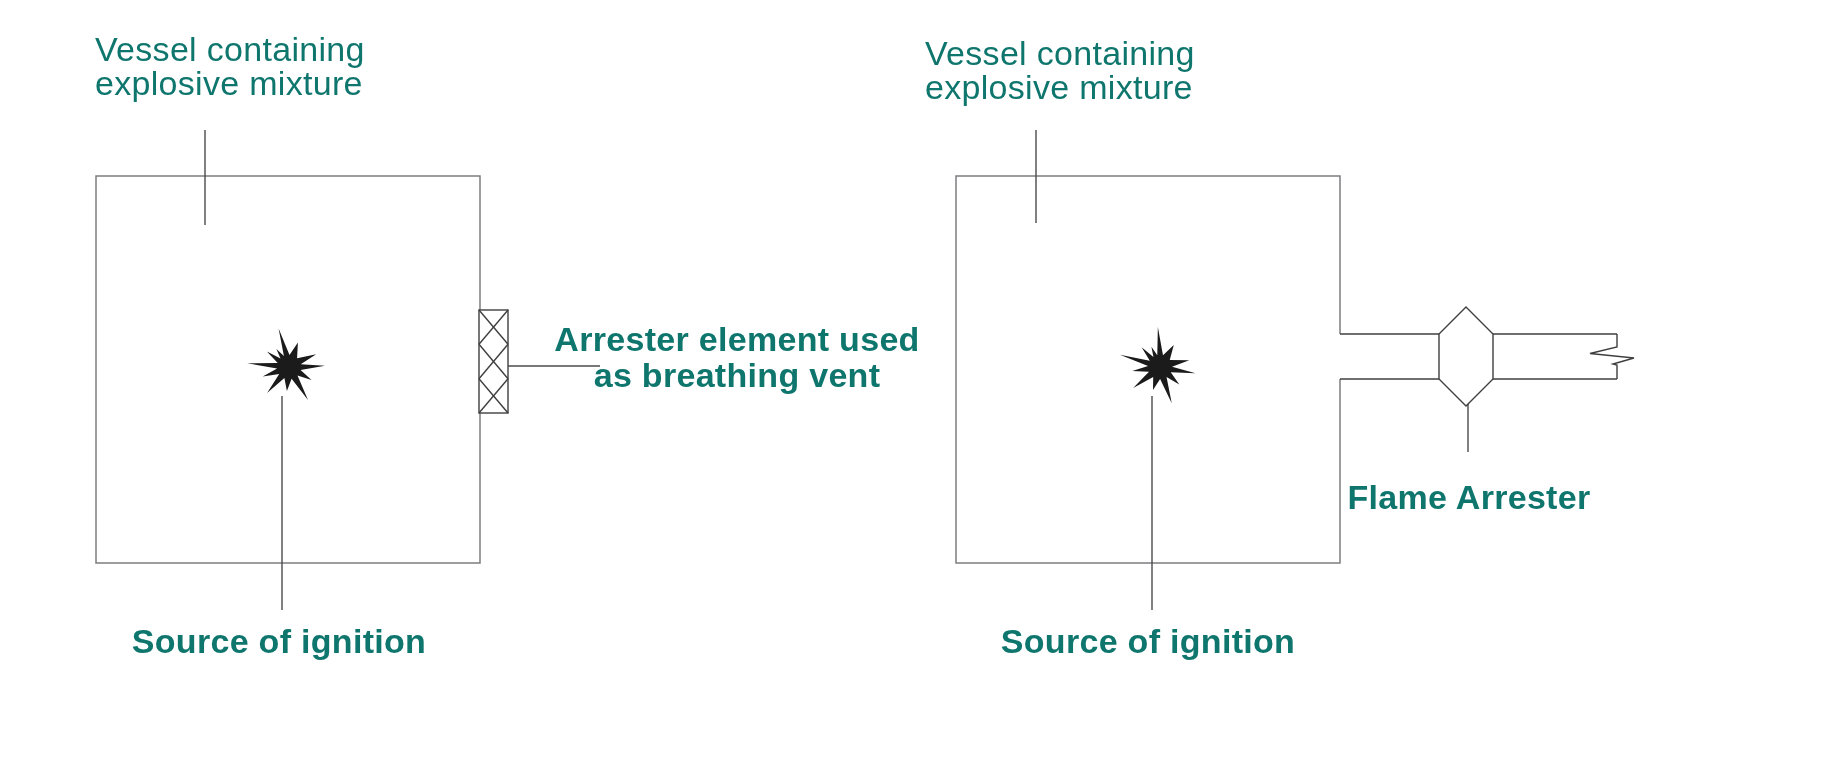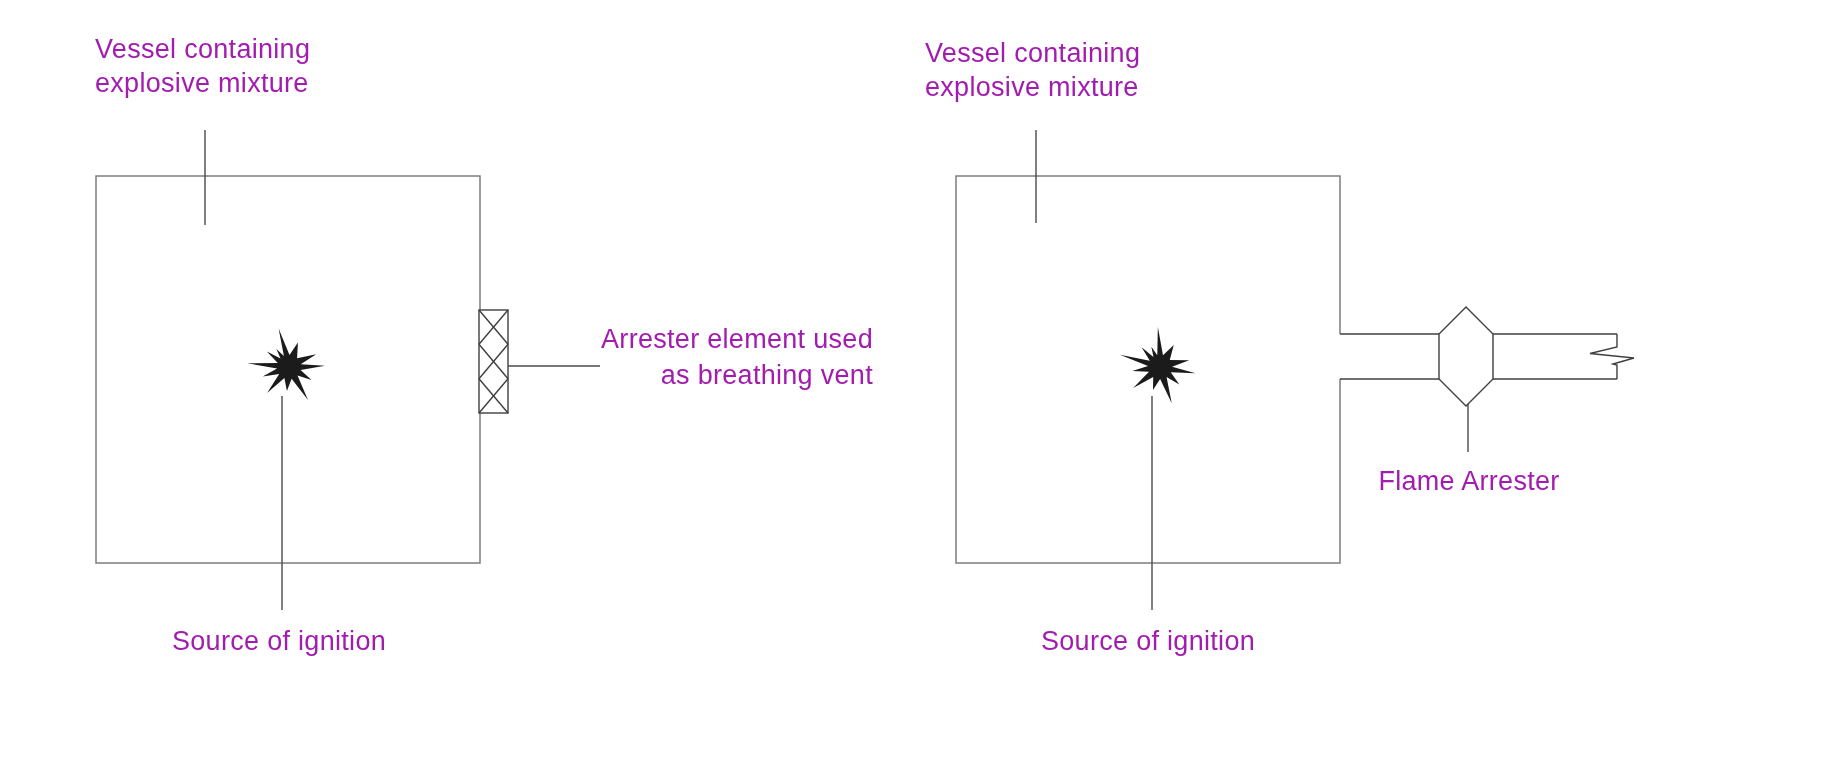--- a/index.html
+++ b/index.html
@@ -12,29 +12,30 @@
     overflow: hidden;
   }
   .linework {
     position: absolute;
     left: 0; top: 0;
     width: 1822px;
     height: 784px;
   }
   .label {
     position: absolute;
-    font-size: 27px;
+    font-size: 34px;
     line-height: 35px;
     letter-spacing: 0.3px;
-    color: #a21caf;
+    color: #0f766e;
     white-space: pre-line;
   }
   .label--center {
     transform: translateX(-50%);
-    text-align: right;
+    text-align: center;
+    font-weight: bold;
   }
   .label--vessel { line-height: 34px; }
   .label--arrester { line-height: 36px; }
 </style>
 </head>
 <body>
 
 <div class="canvas">
 
   <svg class="linework" viewBox="0 0 1822 784" aria-hidden="true">
@@ -90,15 +91,15 @@
 
   <div class="label label--center label--arrester" style="left:737px; top:321px;">Arrester element used
 as breathing vent</div>
 
   <div class="label label--vessel" style="left:925px; top:36px;">Vessel containing
 explosive mixture</div>
 
   <div class="label label--center" style="left:1148px; top:624px;">Source of ignition</div>
 
 
-  <div class="label label--center" style="left:1469px; top:464px;">Flame Arrester</div>
+  <div class="label label--center" style="left:1469px; top:480px;">Flame Arrester</div>
 
 </div>
 
 </body></html>

